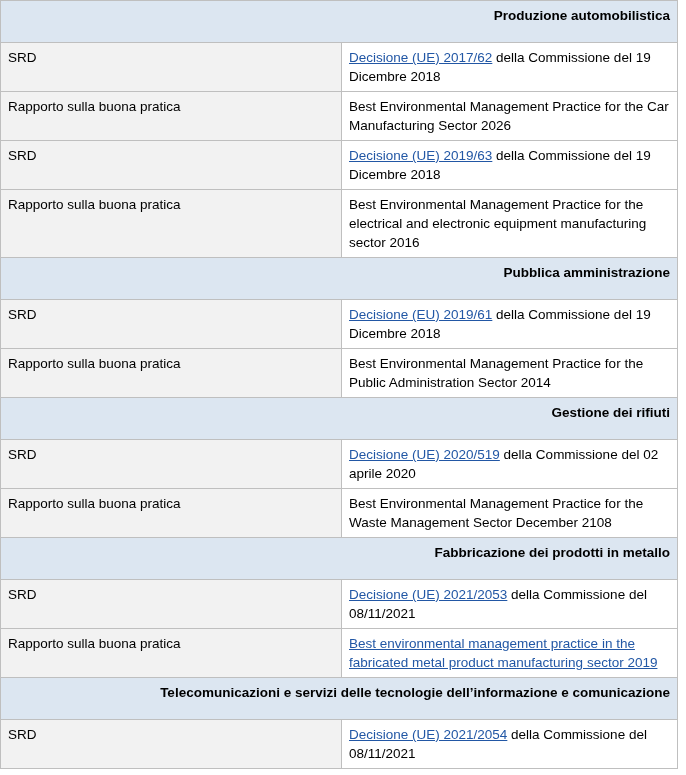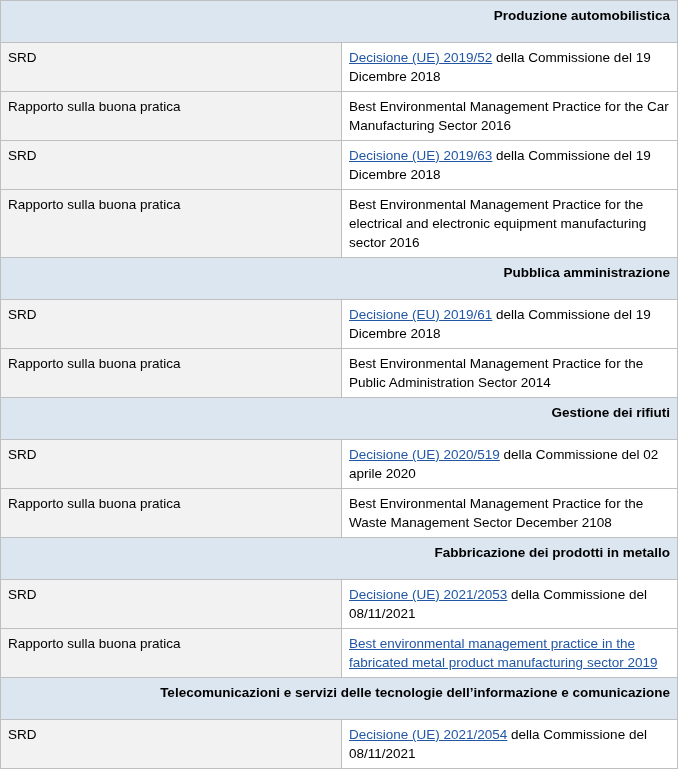--- a/index.html
+++ b/index.html
@@ -74,25 +74,25 @@
   <colgroup>
     <col class="col-label">
     <col class="col-value">
   </colgroup>
   <tbody>
       <tr class="section-header-row">
         <td colspan="2">Produzione automobilistica</td>
       </tr>
       <tr>
         <td class="cell-label">SRD</td>
-        <td class="cell-value"><a class="doc-link" href="#">Decisione (UE) 2019/52</a><span class="plain-text"> della Commissione del 19 Dicembre 2018</span></td>
+        <td class="cell-value"><a class="doc-link" href="#">Decisione (UE) 2017/62</a><span class="plain-text"> della Commissione del 19 Dicembre 2018</span></td>
       </tr>
       <tr>
         <td class="cell-label">Rapporto sulla buona pratica</td>
-        <td class="cell-value"><span class="plain-text">Best Environmental Management Practice for the Car Manufacturing Sector 2016</span></td>
+        <td class="cell-value"><span class="plain-text">Best Environmental Management Practice for the Car Manufacturing Sector 2026</span></td>
       </tr>
       <tr>
         <td class="cell-label">SRD</td>
         <td class="cell-value"><a class="doc-link" href="#">Decisione (UE) 2019/63</a><span class="plain-text"> della Commissione del 19 Dicembre 2018</span></td>
       </tr>
       <tr>
         <td class="cell-label">Rapporto sulla buona pratica</td>
         <td class="cell-value"><span class="plain-text">Best Environmental Management Practice for the electrical and electronic equipment manufacturing sector 2016</span></td>
       </tr>
       <tr class="section-header-row">

